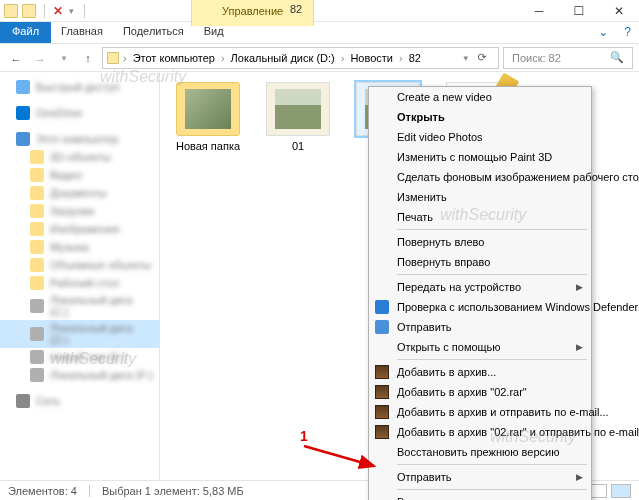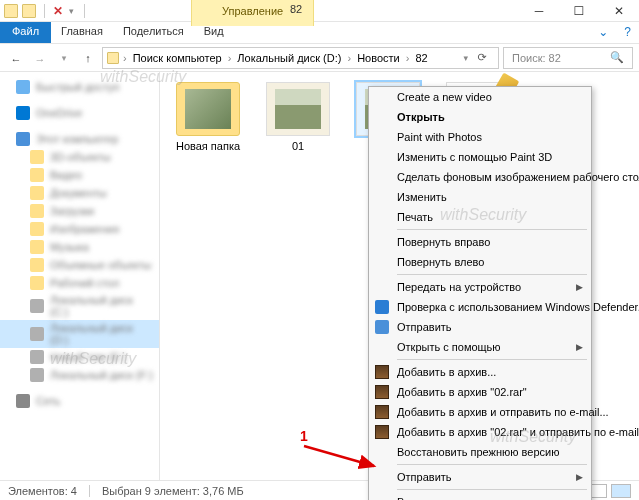--- a/index.html
+++ b/index.html
@@ -113,21 +113,21 @@
 </div>
 
 <div class="addressbar">
   <div class="nav-btn enabled">←</div>
   <div class="nav-btn">→</div>
   <div class="nav-btn" style="font-size:9px;">▾</div>
   <div class="nav-btn enabled">↑</div>
   <div class="breadcrumb">
     <span class="tb-icon tb-folder" style="width:12px;height:12px;"></span>
     <span class="crumb-sep">›</span>
-    <span class="crumb">Поиск компьютер</span>
+    <span class="crumb">Этот компьютер</span>
       <span class="crumb-sep">›</span>
     <span class="crumb">Локальный диск (D:)</span>
       <span class="crumb-sep">›</span>
     <span class="crumb">Новости</span>
       <span class="crumb-sep">›</span>
     <span class="crumb">82</span>
     <span style="margin-left:auto;color:#888;font-size:9px;">▾</span>
     <span class="addr-refresh">⟳</span>
   </div>
   <div class="searchbox">
@@ -243,40 +243,40 @@
 </div>
 
 <div class="context-menu" id="ctx">
     <div class="cm-item">
       <span>Create a new video</span>
     </div>
     <div class="cm-item bold">
       <span>Открыть</span>
     </div>
     <div class="cm-item">
-      <span>Paint with Photos</span>
+      <span>Edit video Photos</span>
     </div>
     <div class="cm-item">
       <span>Изменить с помощью Paint 3D</span>
     </div>
     <div class="cm-item">
       <span>Сделать фоновым изображением рабочего стола</span>
     </div>
     <div class="cm-item">
       <span>Изменить</span>
     </div>
     <div class="cm-item">
       <span>Печать</span>
     </div>
     <div class="cm-sep"></div>
     <div class="cm-item">
+      <span>Повернуть влево</span>
+    </div>
+    <div class="cm-item">
       <span>Повернуть вправо</span>
-    </div>
-    <div class="cm-item">
-      <span>Повернуть влево</span>
     </div>
     <div class="cm-sep"></div>
     <div class="cm-item">
       <span>Передать на устройство</span>
       <span class="cm-arrow">▶</span>
     </div>
     <div class="cm-item">
       <span class="cm-ico ico-def"></span>
       <span>Проверка с использованием Windows Defender...</span>
     </div>
@@ -315,21 +315,21 @@
     </div>
     <div class="cm-sep"></div>
     <div class="cm-item">
       <span>Вырезать</span>
     </div>
   </div>
 
 <div class="statusbar">
   <span>Элементов: 4</span>
   <span class="status-sep"></span>
-  <span>Выбран 9 элемент: 3,76 МБ</span>
+  <span>Выбран 1 элемент: 5,83 МБ</span>
   <div class="status-right">
     <div class="view-btn"></div>
     <div class="view-btn" style="background:#cce8ff;"></div>
   </div>
 </div>
 
 <div class="watermark wm1">withSecurity</div>
 <div class="watermark wm2">withSecurity</div>
 <div class="watermark wm3">withSecurity</div>
 <div class="watermark wm4">withSecurity</div>

